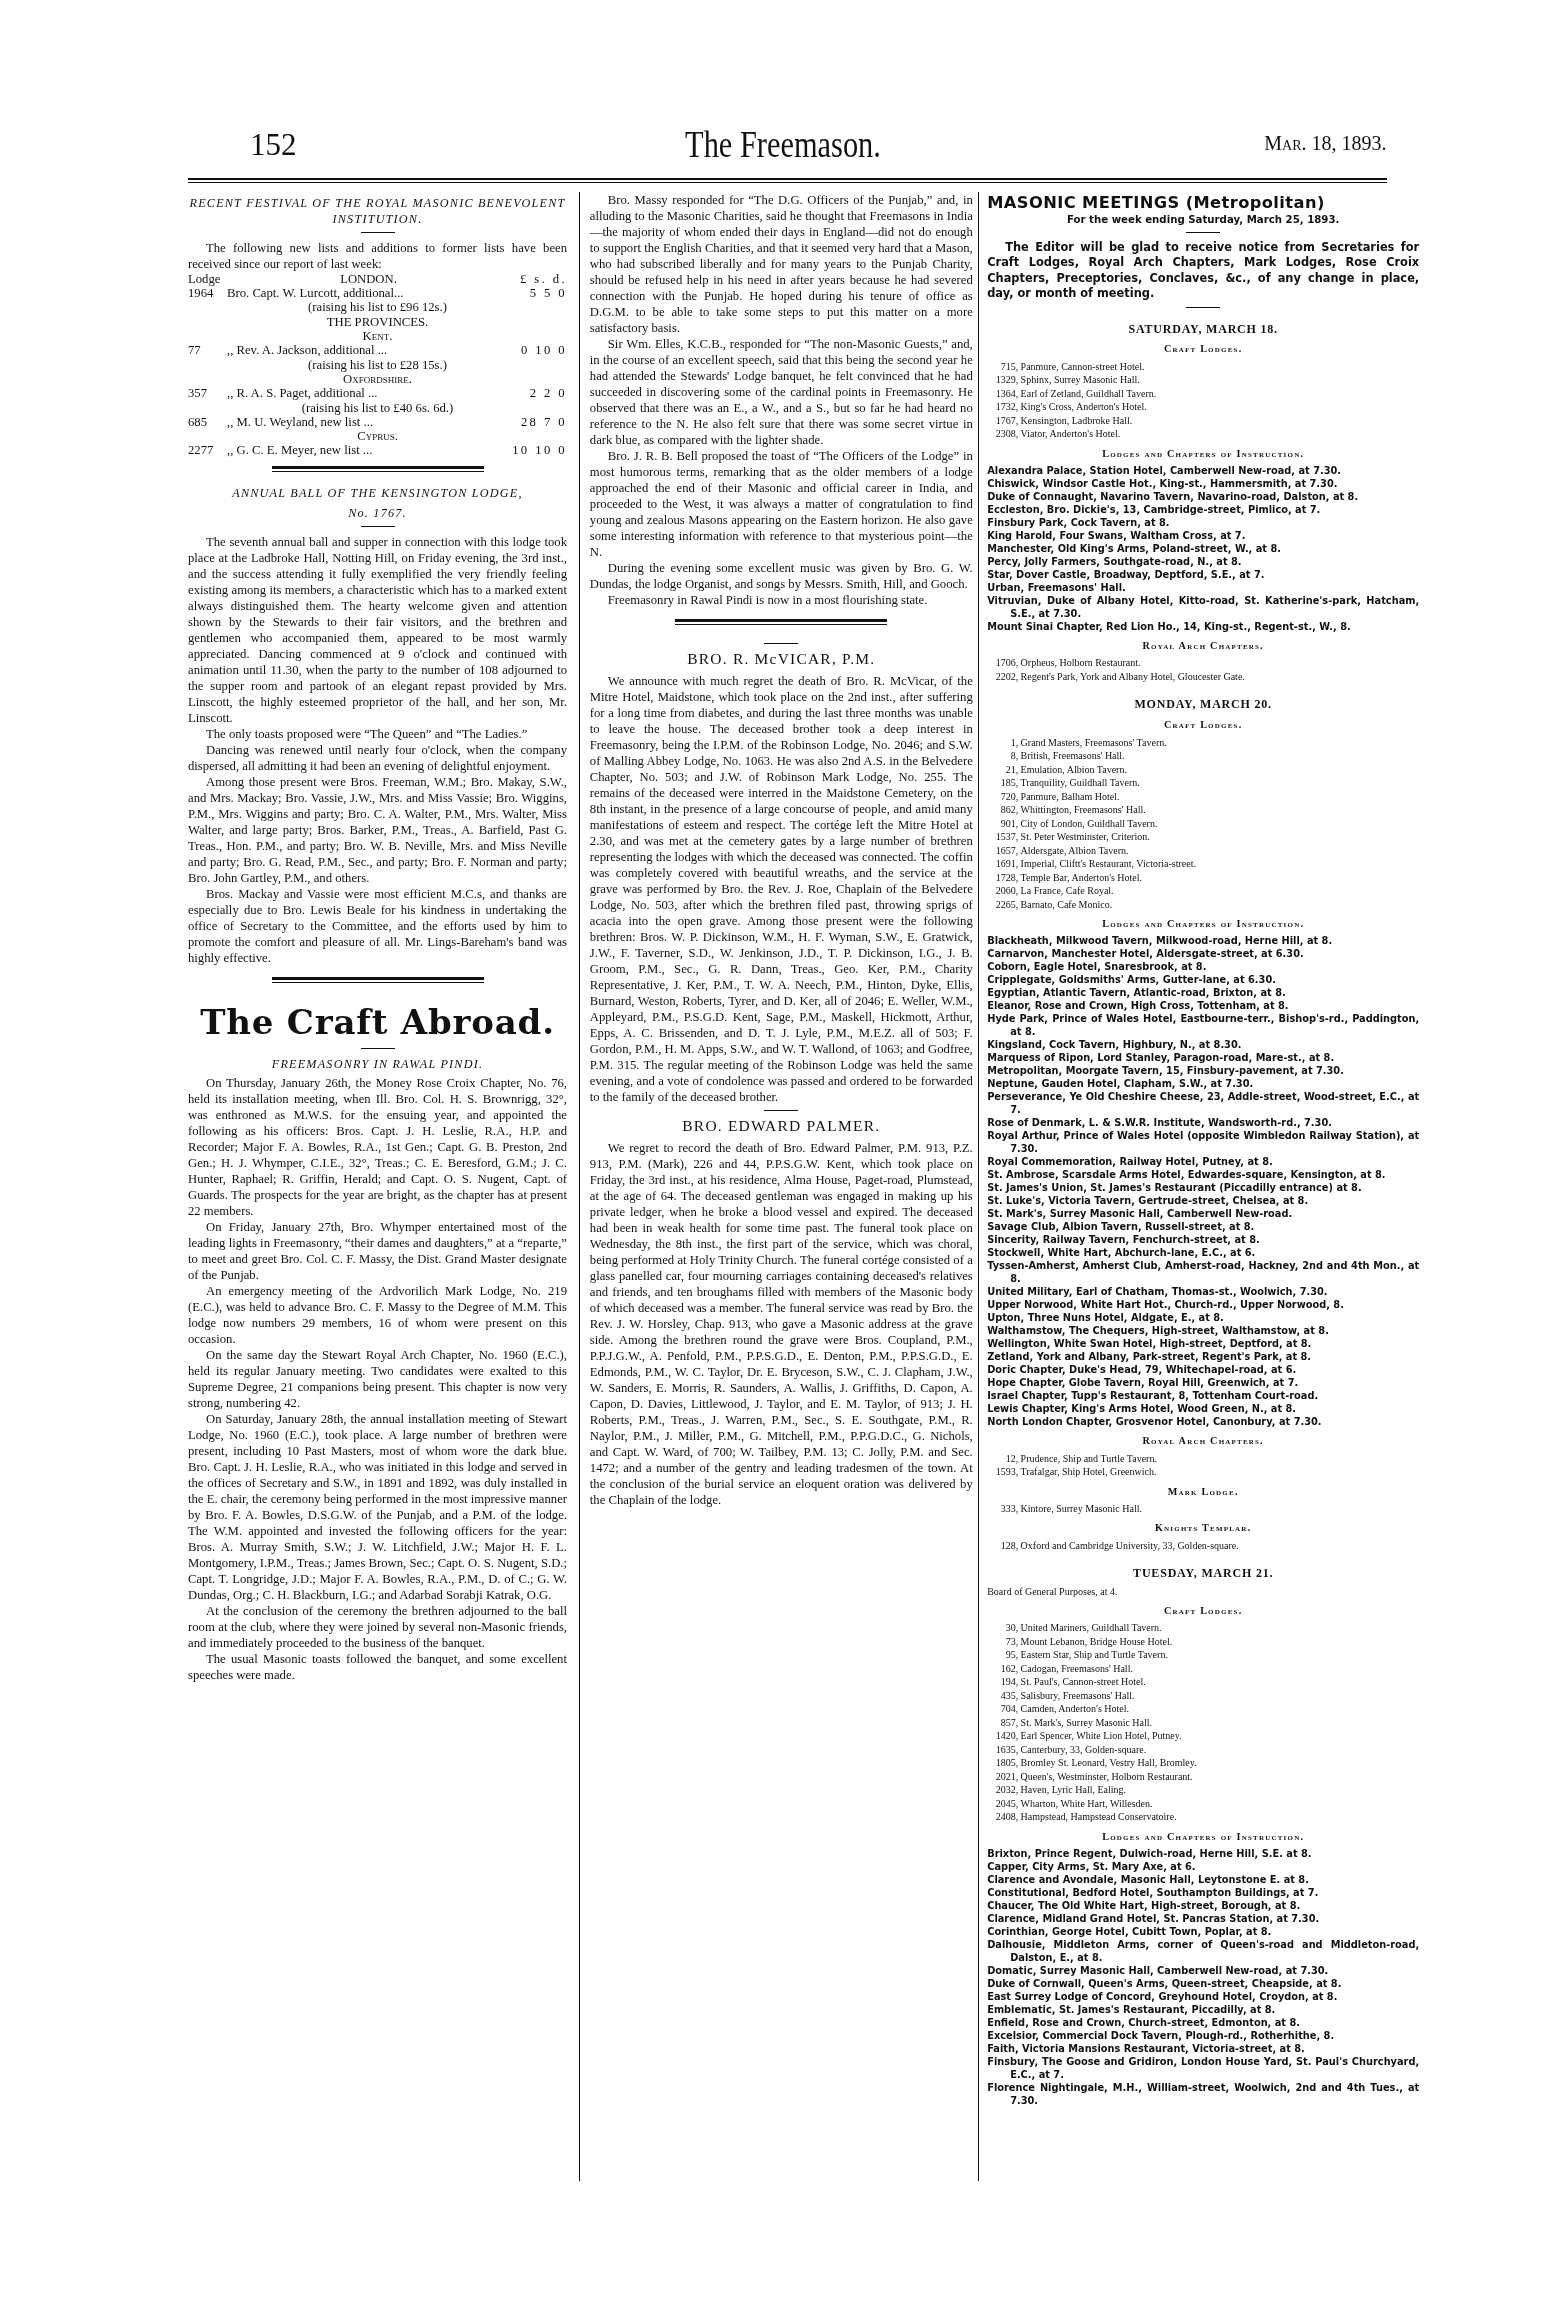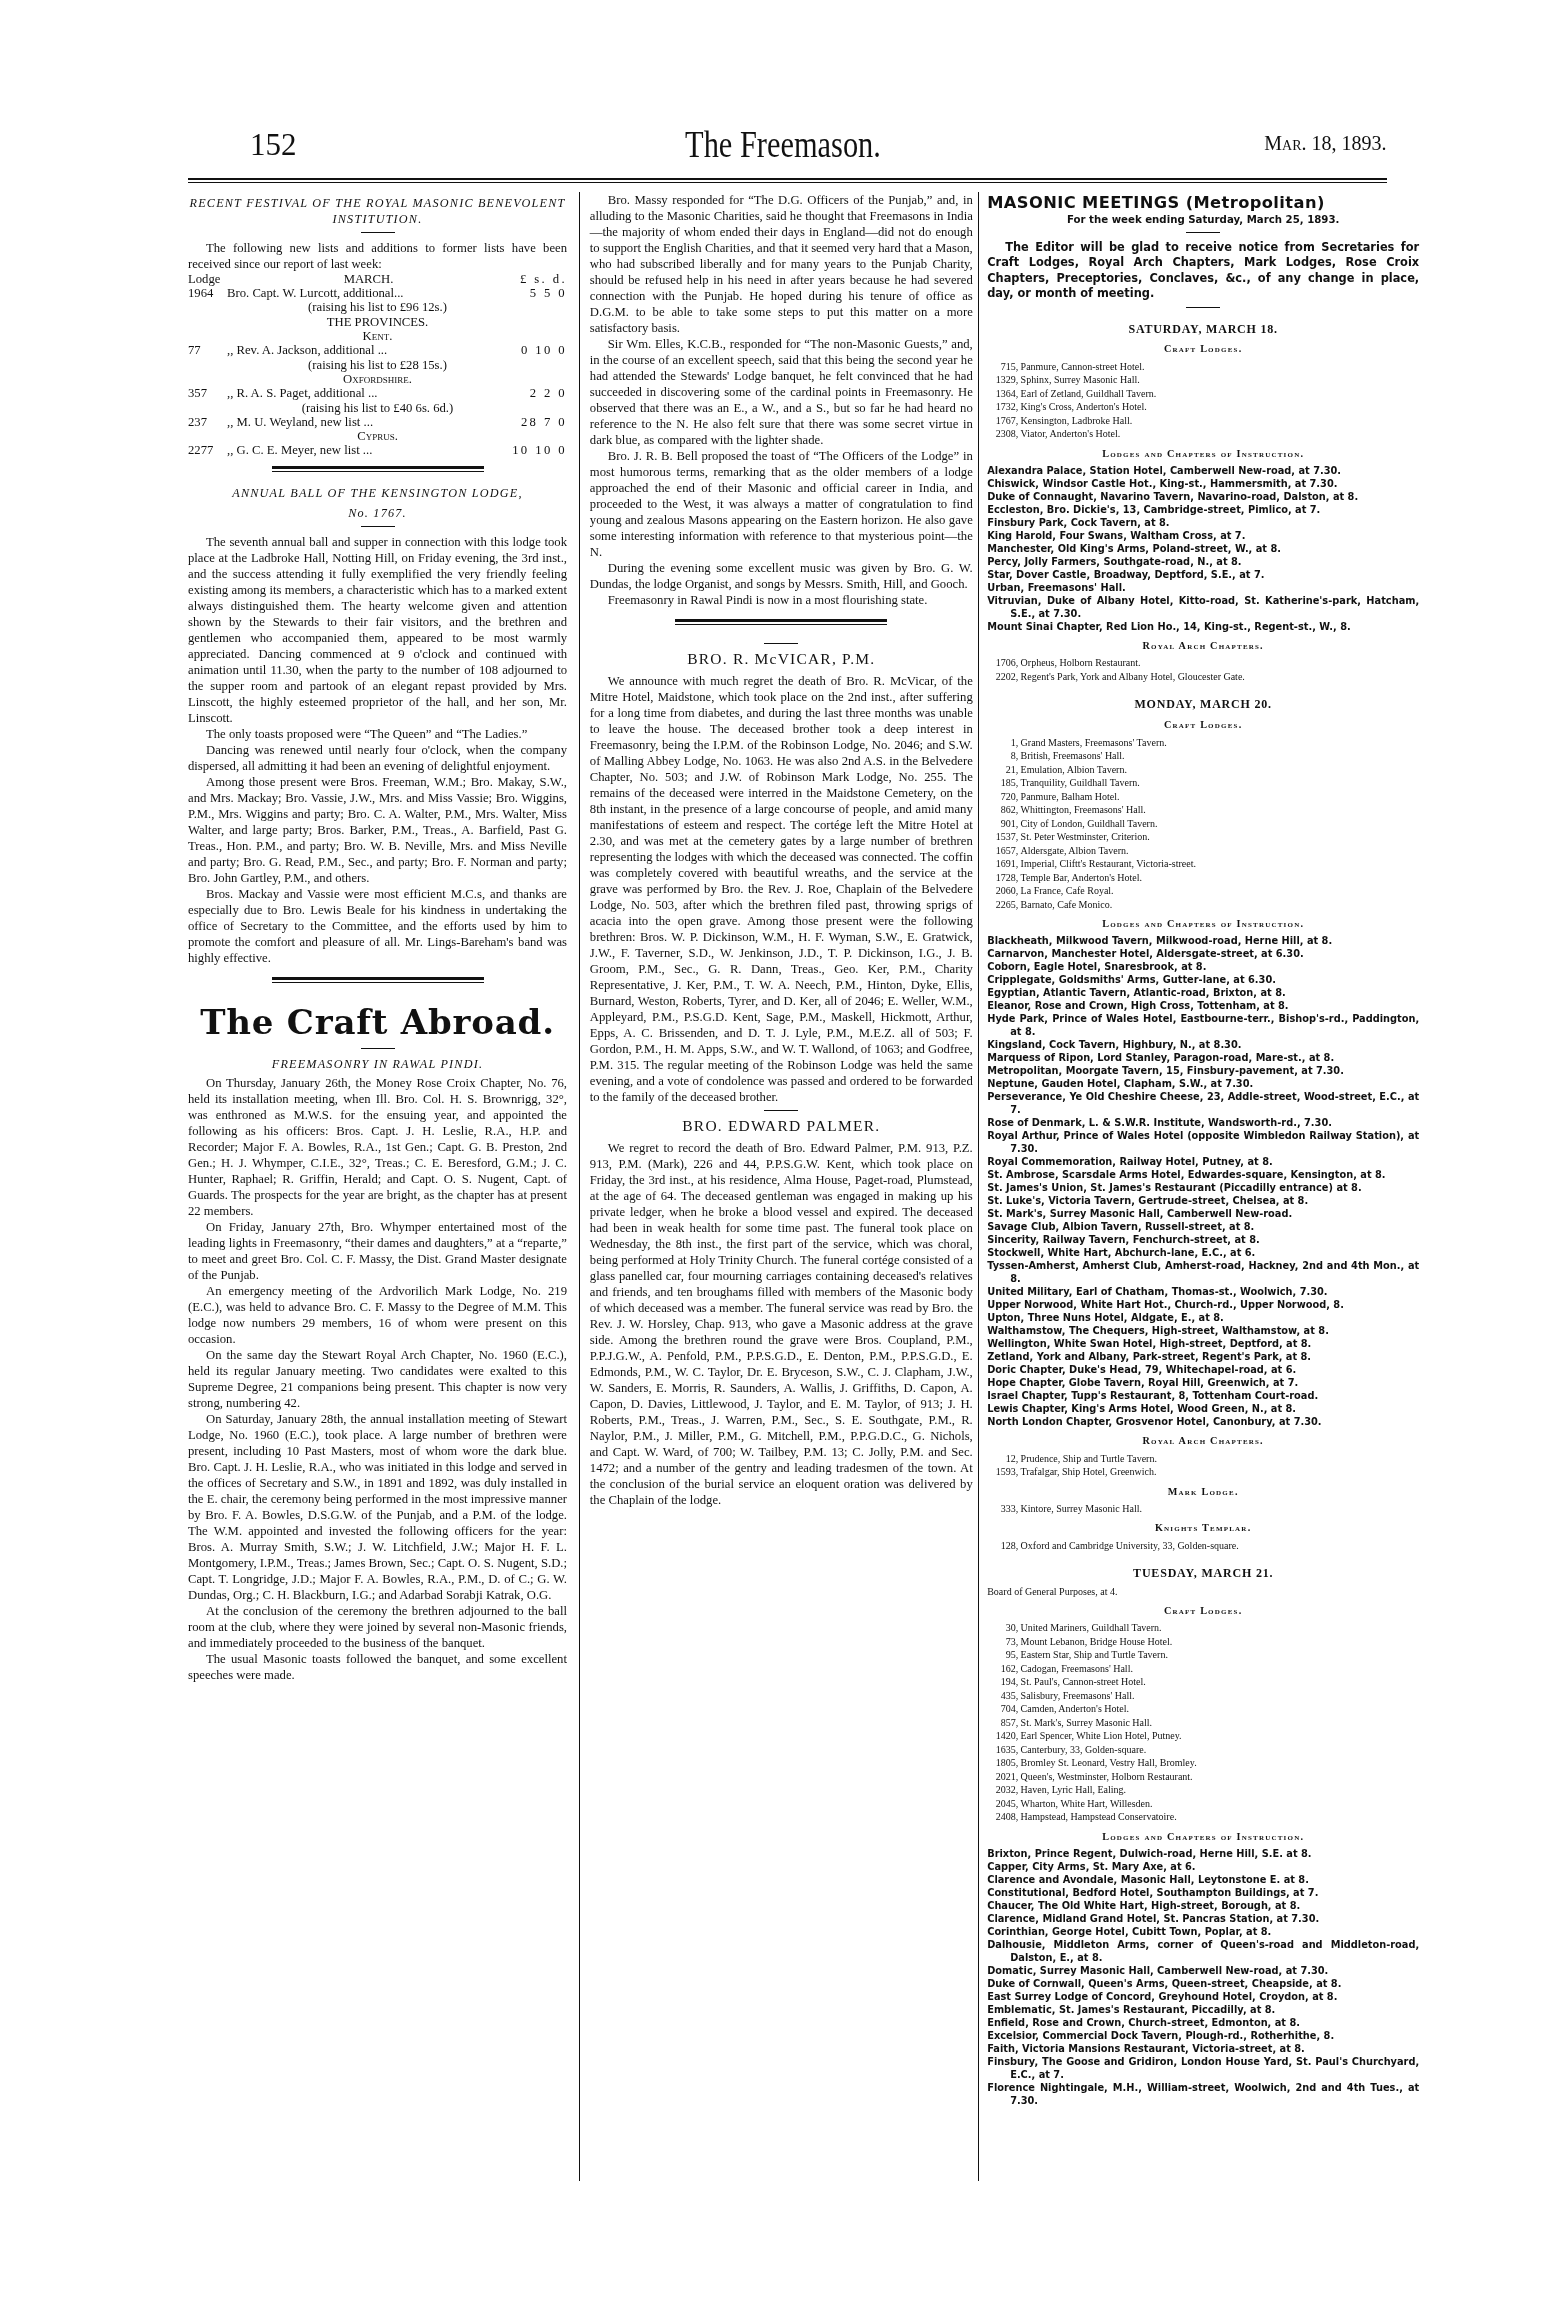--- a/index.html
+++ b/index.html
@@ -54,21 +54,21 @@
 
   <div class="columns">
 
     <div class="col col-left">
       <div class="sec-title-italic">Recent Festival of the Royal Masonic Benevolent Institution.</div>
       <div class="short-rule"></div>
       <p>The following new lists and additions to former lists have been received since our report of last week:</p>
       <div class="ledger">
         <div class="ledger-row">
           <span class="ledger-lodge">Lodge</span>
-          <span class="ledger-desc ledger-center">MARCH.</span>
+          <span class="ledger-desc ledger-center">LONDON.</span>
           <span class="ledger-amt">£ s. d.</span>
         </div>
         <div id="ledger-rows">
             <div class="ledger-row">
               <span class="ledger-lodge">1964</span>
               <span class="ledger-desc">Bro. Capt. W. Lurcott, additional...</span>
               <span class="ledger-amt">5 5 0</span>
             </div>
             <div class="ledger-center">(raising his list to £96 12s.)</div>
             <div class="ledger-center">THE PROVINCES.</div>
@@ -80,21 +80,21 @@
             </div>
             <div class="ledger-center">(raising his list to £28 15s.)</div>
             <div class="ledger-center small-caps">Oxfordshire.</div>
             <div class="ledger-row">
               <span class="ledger-lodge">357</span>
               <span class="ledger-desc">,, R. A. S. Paget, additional ...</span>
               <span class="ledger-amt">2 2 0</span>
             </div>
             <div class="ledger-center">(raising his list to £40 6s. 6d.)</div>
             <div class="ledger-row">
-              <span class="ledger-lodge">237</span>
+              <span class="ledger-lodge">685</span>
               <span class="ledger-desc">,, M. U. Weyland, new list ...</span>
               <span class="ledger-amt">28 7 0</span>
             </div>
             <div class="ledger-center small-caps">Cyprus.</div>
             <div class="ledger-row">
               <span class="ledger-lodge">2277</span>
               <span class="ledger-desc">,, G. C. E. Meyer, new list ...</span>
               <span class="ledger-amt">10 10 0</span>
             </div>
           </div>

